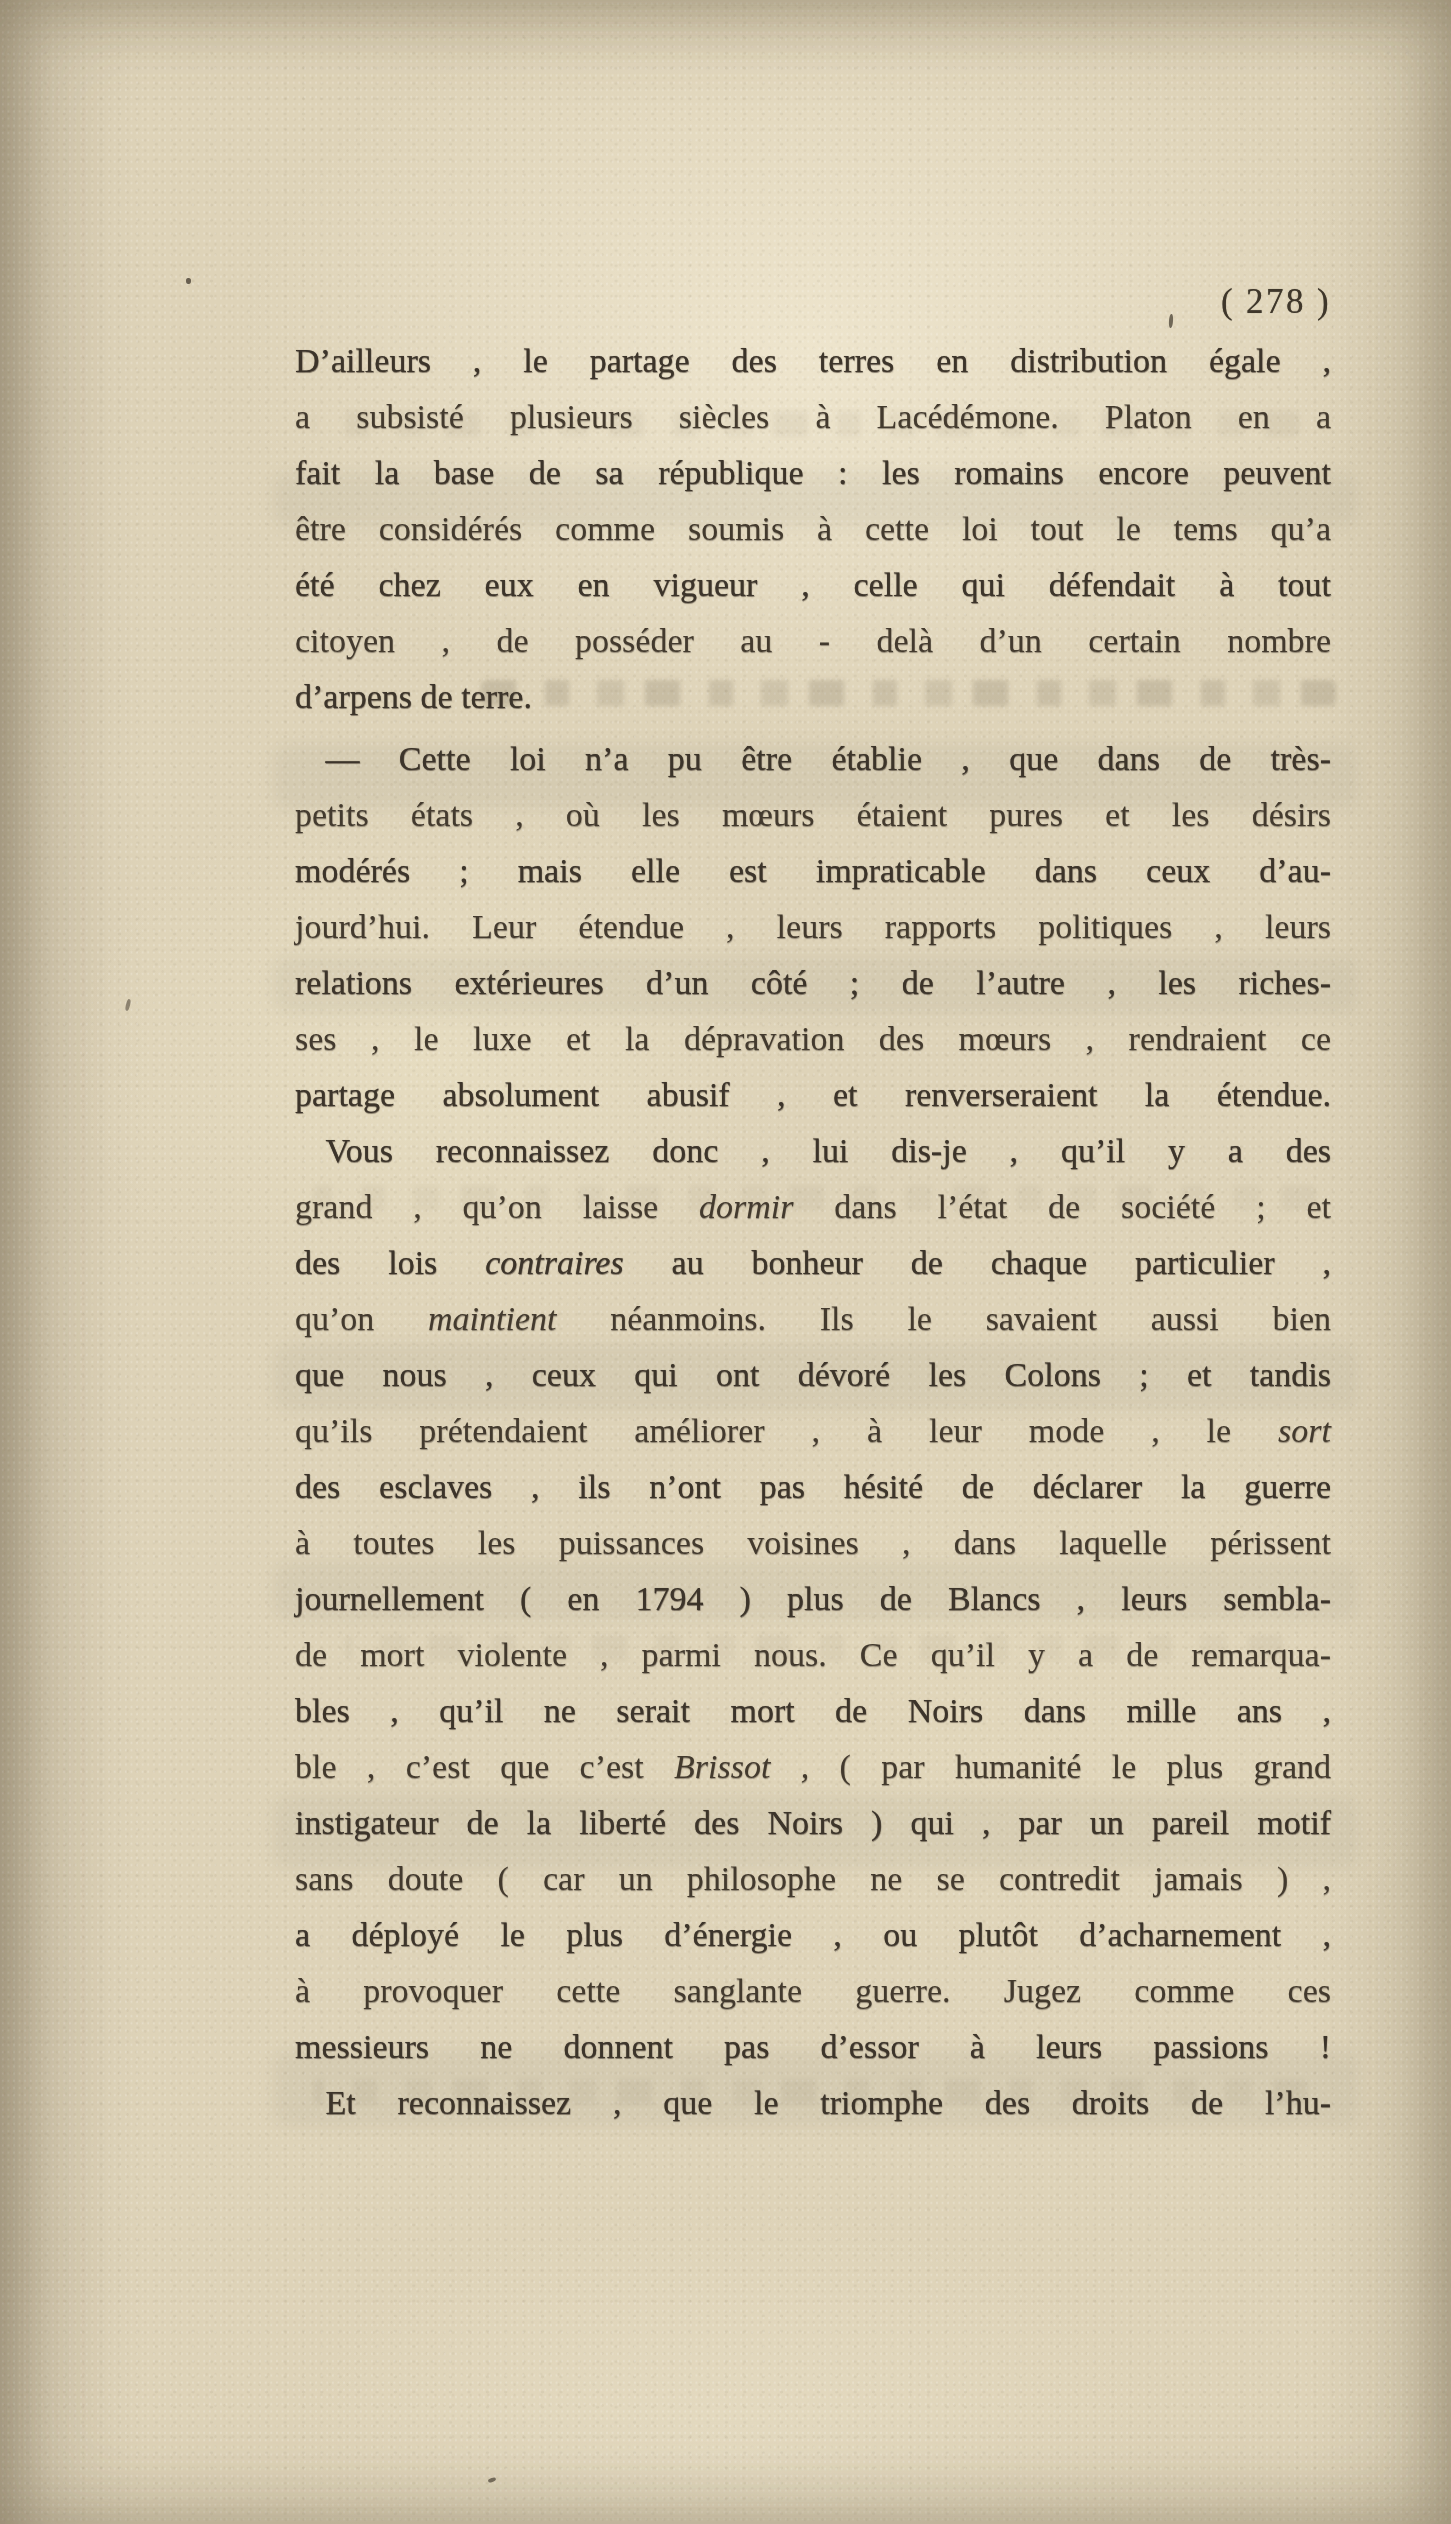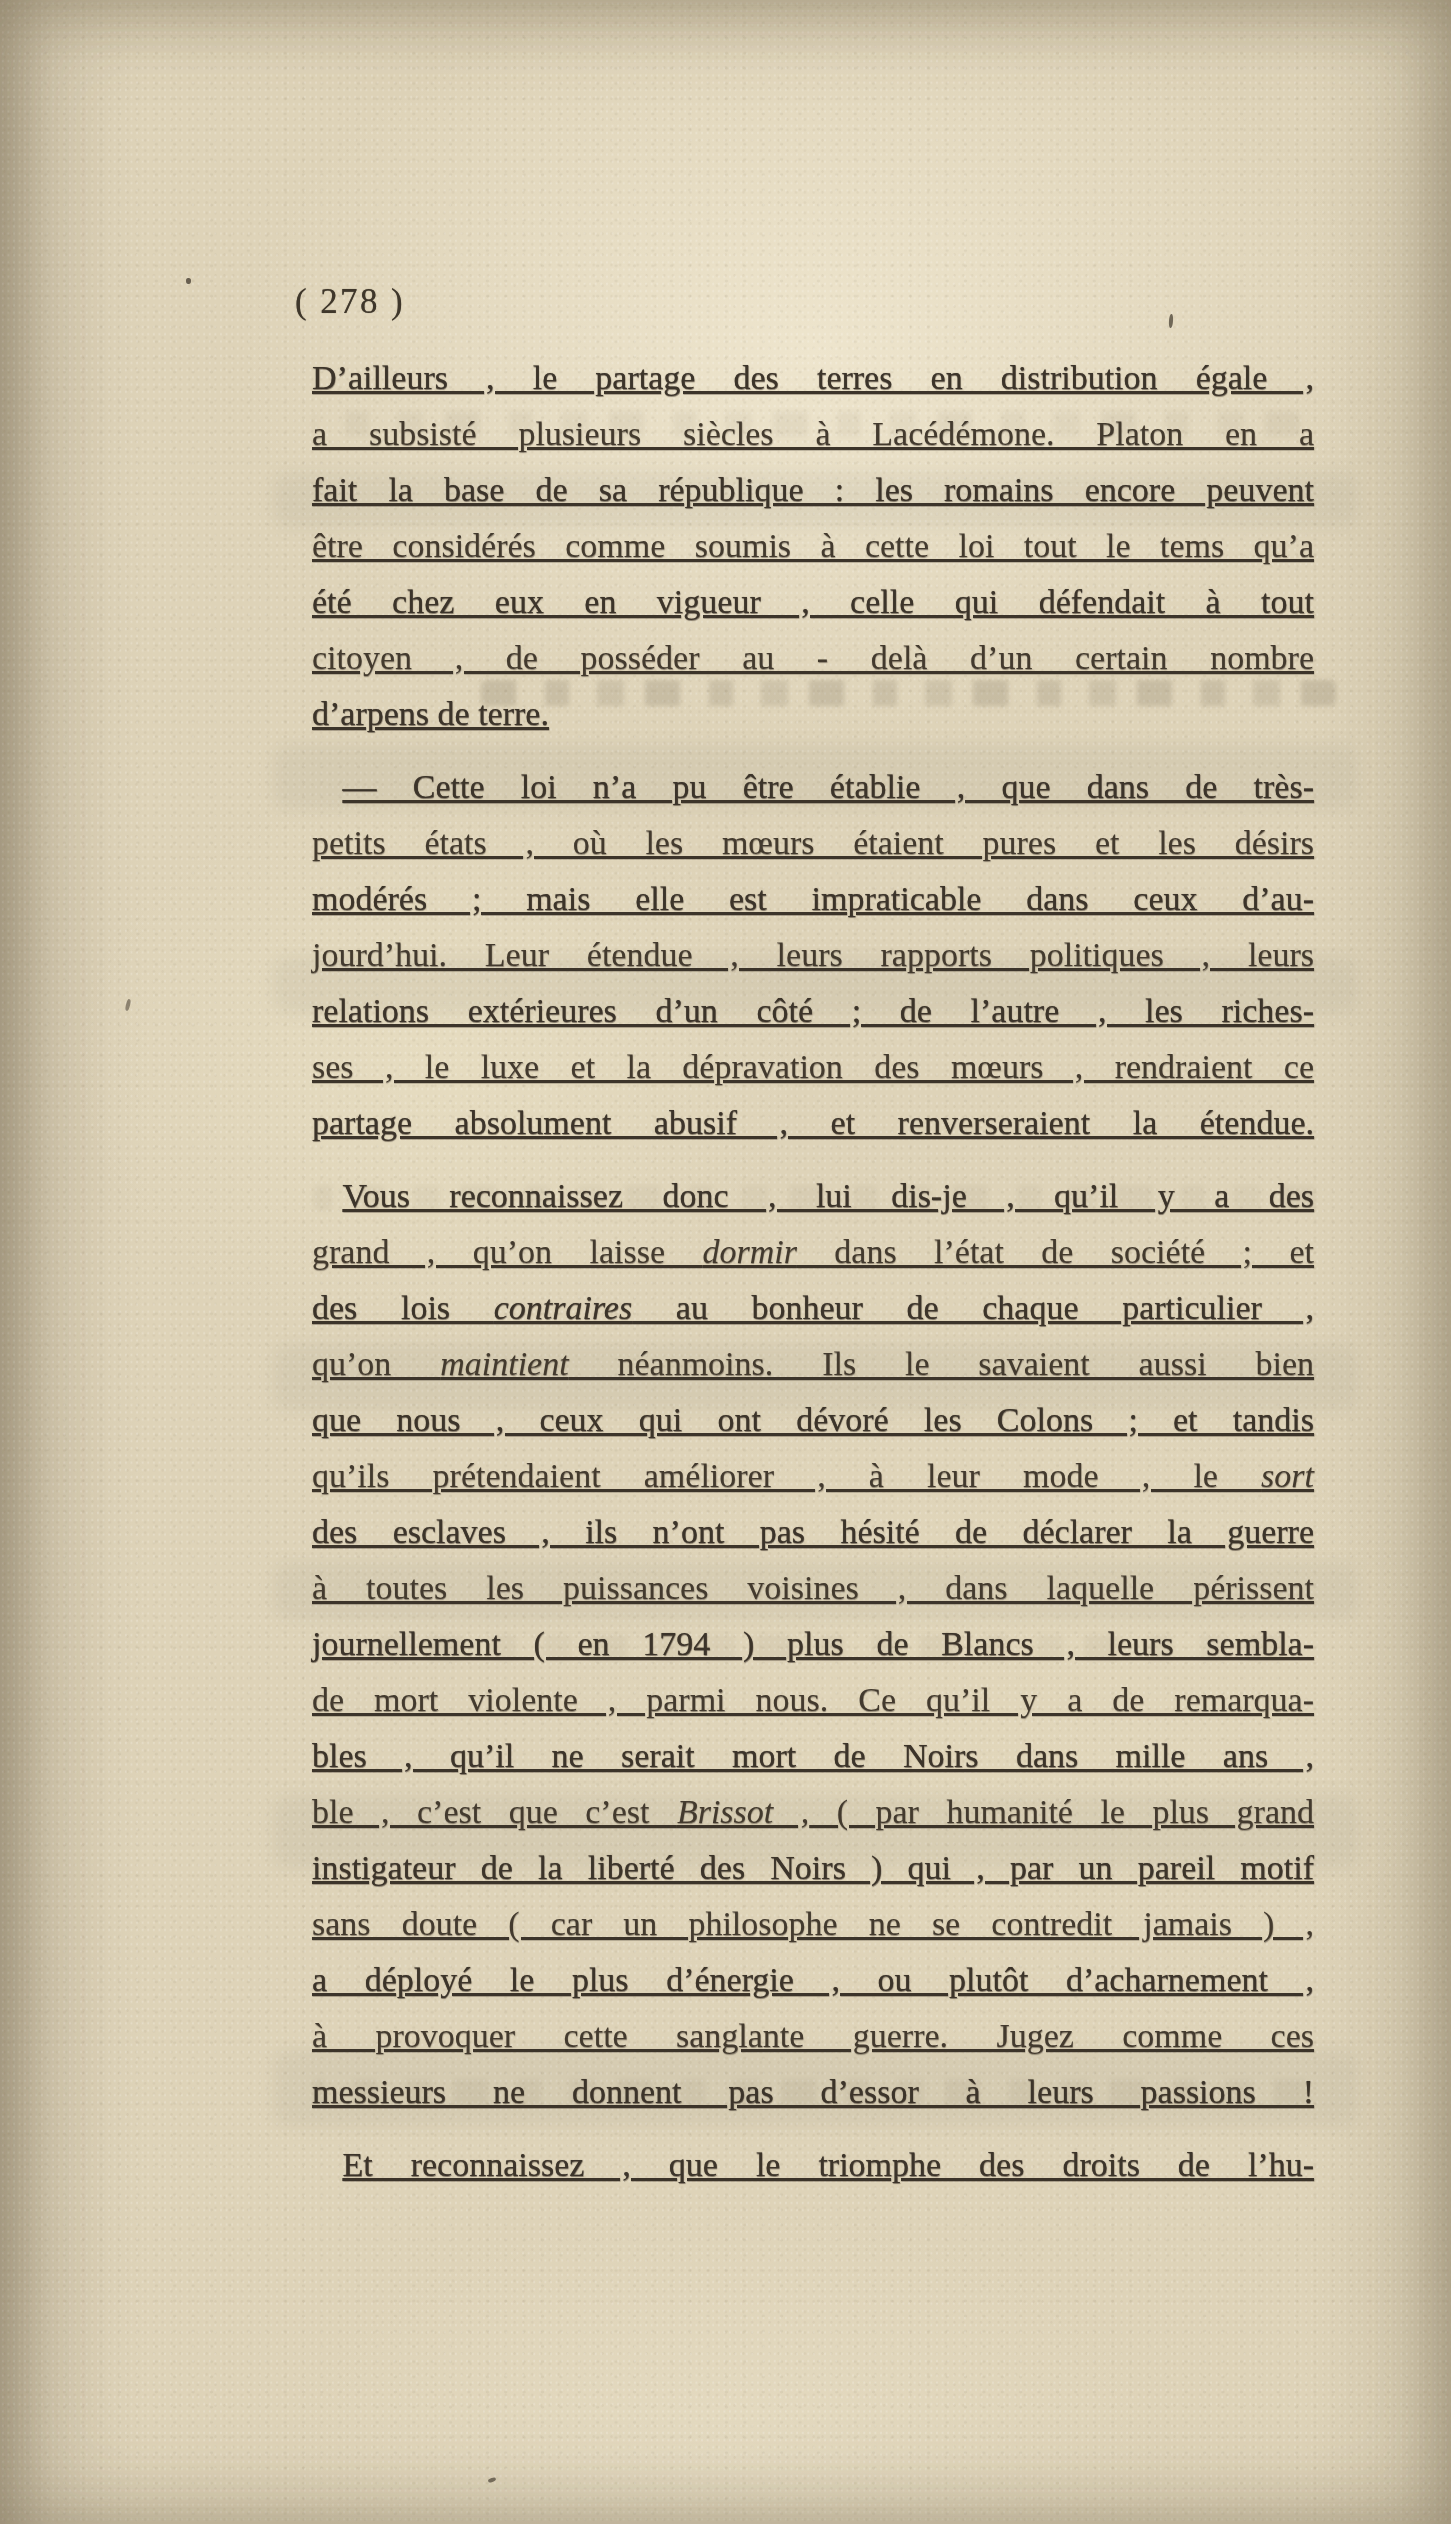--- a/index.html
+++ b/index.html
@@ -35,36 +35,36 @@
       inset -22.5px 0 56px rgba(118,104,78,0.16),
       inset 0 20px 48px rgba(118,104,78,0.14);
   }
 
   
   .page-header {
     position: absolute;
     left: 295px;
     top: 282px;
     width: 1036px;
-    text-align: left;
+    text-align: right;
     font-size: 35px;
     letter-spacing: 2.4px;
     color: #3f372b;
     text-shadow: 0 0 0.8px rgba(63,55,43,0.8);
   }
   .text-block {
     position: absolute;
     left: 295px;
     top: 333px;
     width: 1036px;
     font-size: 34px;
     color: #3c342a;
     text-shadow: 0.4px 0.6px 0.8px rgba(60,50,40,0.55), 0 0 0.8px rgba(60,50,40,0.6);
   }
-  .para { margin: 17px; text-decoration: underline; }
+  .para { margin: 0; }
   .para + .para { margin-top: 0; }
   .para.p1 { margin-top: 6.4px; }
   .line {
     height: 56px;
     line-height: 56px;
     text-align: justify;
     text-align-last: justify;
     white-space: normal;
   }
   .line.short { text-align-last: left; }

